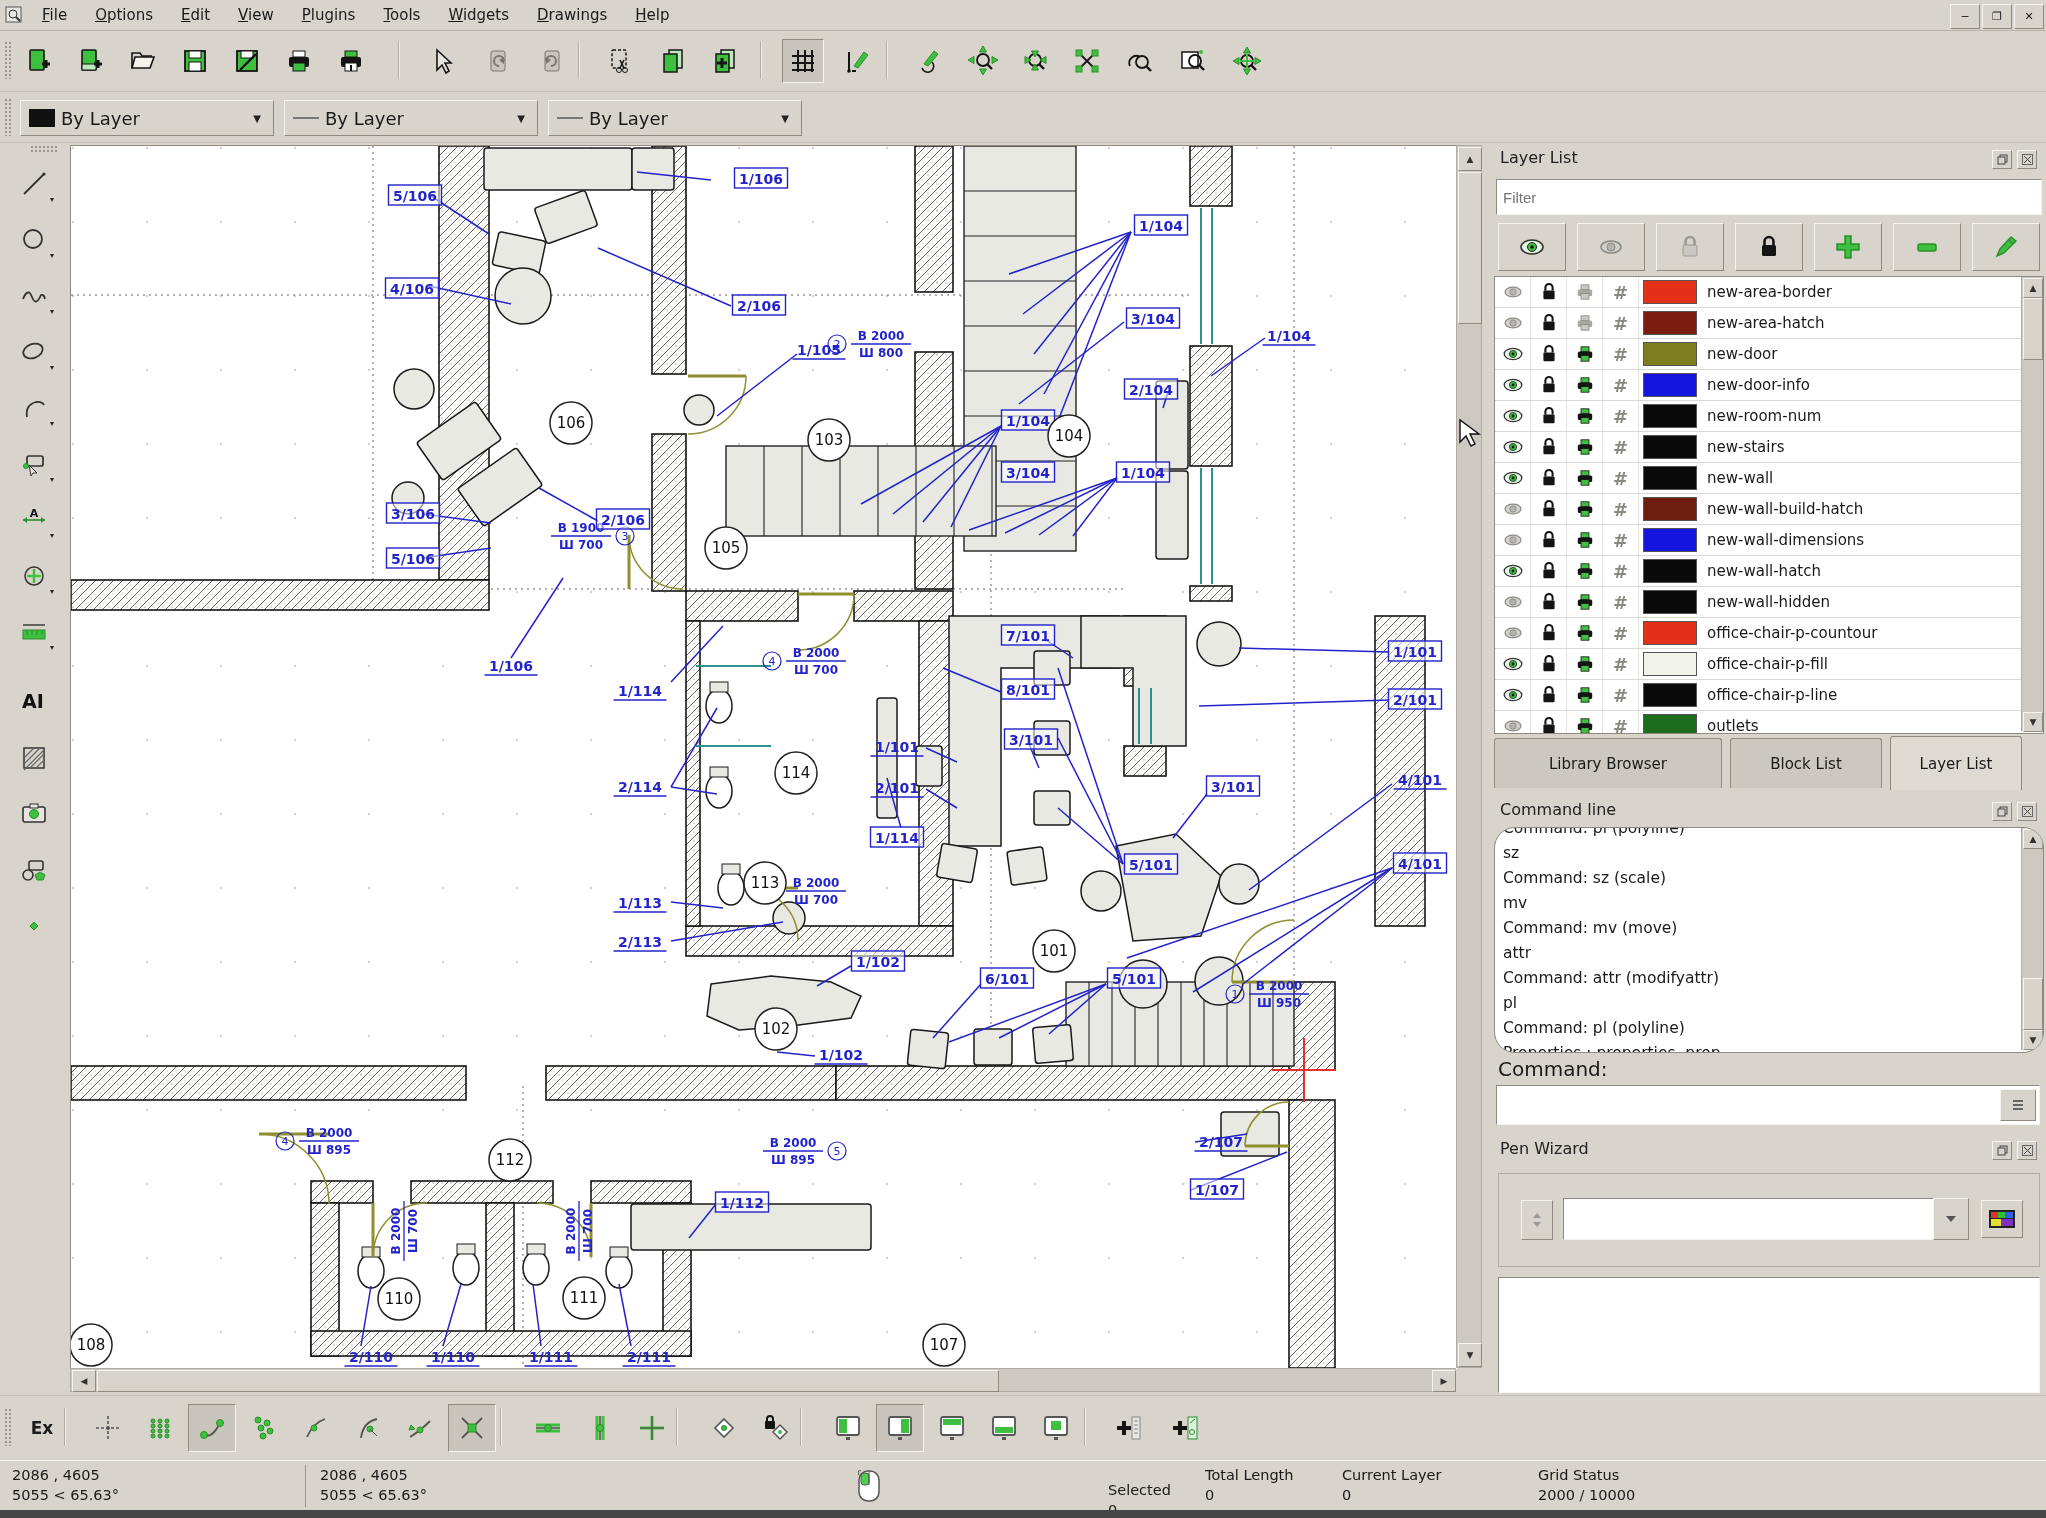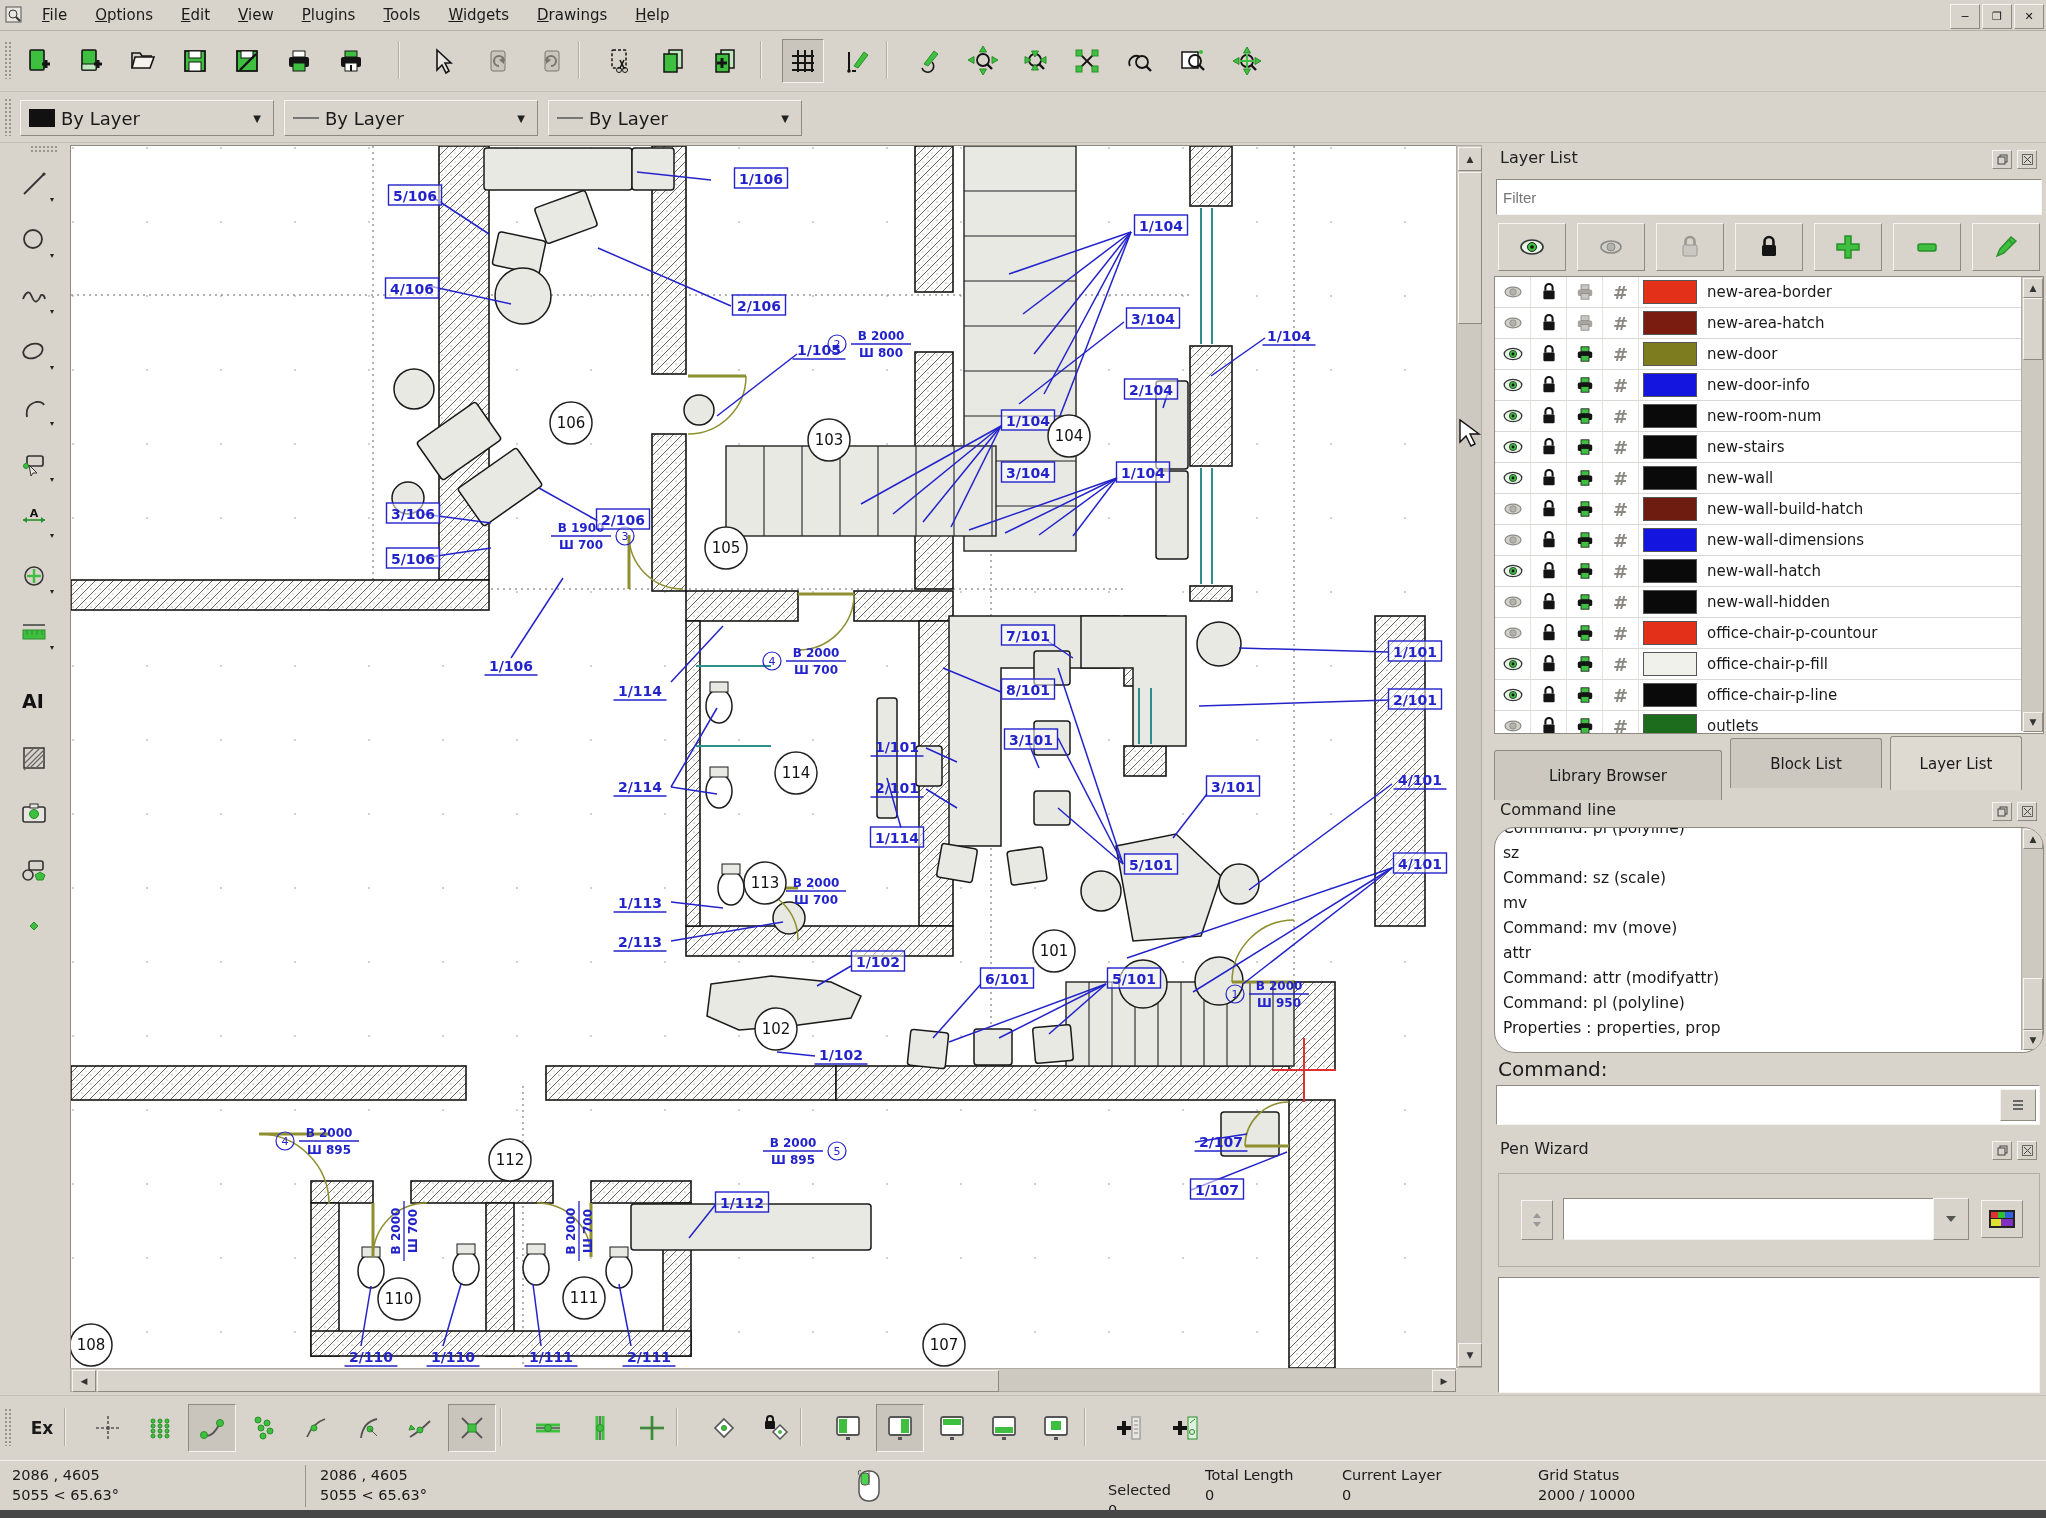--- a/index.html
+++ b/index.html
@@ -1353,21 +1353,21 @@
           </div>
         </div>
     <div style="position:absolute;right:0;top:0;width:21px;height:454px;background:#cdc9c1;border-left:1px solid #b0aca4;">
       <div class="sbtn raised" style="left:1px;top:1px;width:18px;height:18px;">▲</div>
       <div class="sthumb" style="left:1px;top:21px;width:18px;height:60px;"></div>
       <div class="sbtn raised" style="left:1px;top:435px;width:18px;height:18px;">▼</div>
     </div>
   </div>
 
   <div id="docktabs" style="position:absolute;left:4px;top:593px;width:548px;height:54px;">
-        <div class="tab" style="left: 0px; width: 228px; margin-top: 12px;">Library Browser</div>
+        <div class="tab" style="left: 0px; width: 228px;">Library Browser</div>
         <div class="tab" style="left: 236px; width: 152px;">Block List</div>
         <div class="tab active" style="left: 396px; width: 132px;">Layer List</div>
       </div>
 
   <div style="position:absolute;left:10px;top:655px;" class="ptitle">Command line</div>
   <div class="pminibtn raised" style="position:absolute;left:502px;top:657px;">
         <svg width="11" height="11">
           <rect x="3" y="1" width="7" height="7" fill="none" stroke="#444"></rect>
           <rect x="1" y="3" width="7" height="7" fill="#d8d4cc" stroke="#444"></rect>
         </svg>
@@ -1381,20 +1381,21 @@
       </div>
   <div class="histbox" style="top:682px;width:548px;height:224px;border-radius:21px;">
     <div id="histlines" style="position:absolute;left:8px;top:-12px;right:24px;">
           <div>Command: pl (polyline)</div>
           <div>sz</div>
           <div>Command: sz (scale)</div>
           <div>mv</div>
           <div>Command: mv (move)</div>
           <div>attr</div>
           <div>Command: attr (modifyattr)</div>
+          <div>pl</div>
           <div>Command: pl (polyline)</div>
           <div>Properties : properties, prop</div>
         </div>
     <div style="position:absolute;right:0;top:0;width:21px;height:222px;background:#cdc9c1;border-left:1px solid #b0aca4;">
       <div class="sbtn raised" style="left:1px;top:1px;width:18px;height:18px;">▲</div>
       <div class="sthumb" style="left:1px;top:150px;width:18px;height:50px;"></div>
       <div class="sbtn raised" style="left:1px;top:202px;width:18px;height:18px;">▼</div>
     </div>
   </div>
   <div style="position:absolute;left:8px;top:912px;font-size:20px;">Command:</div>

